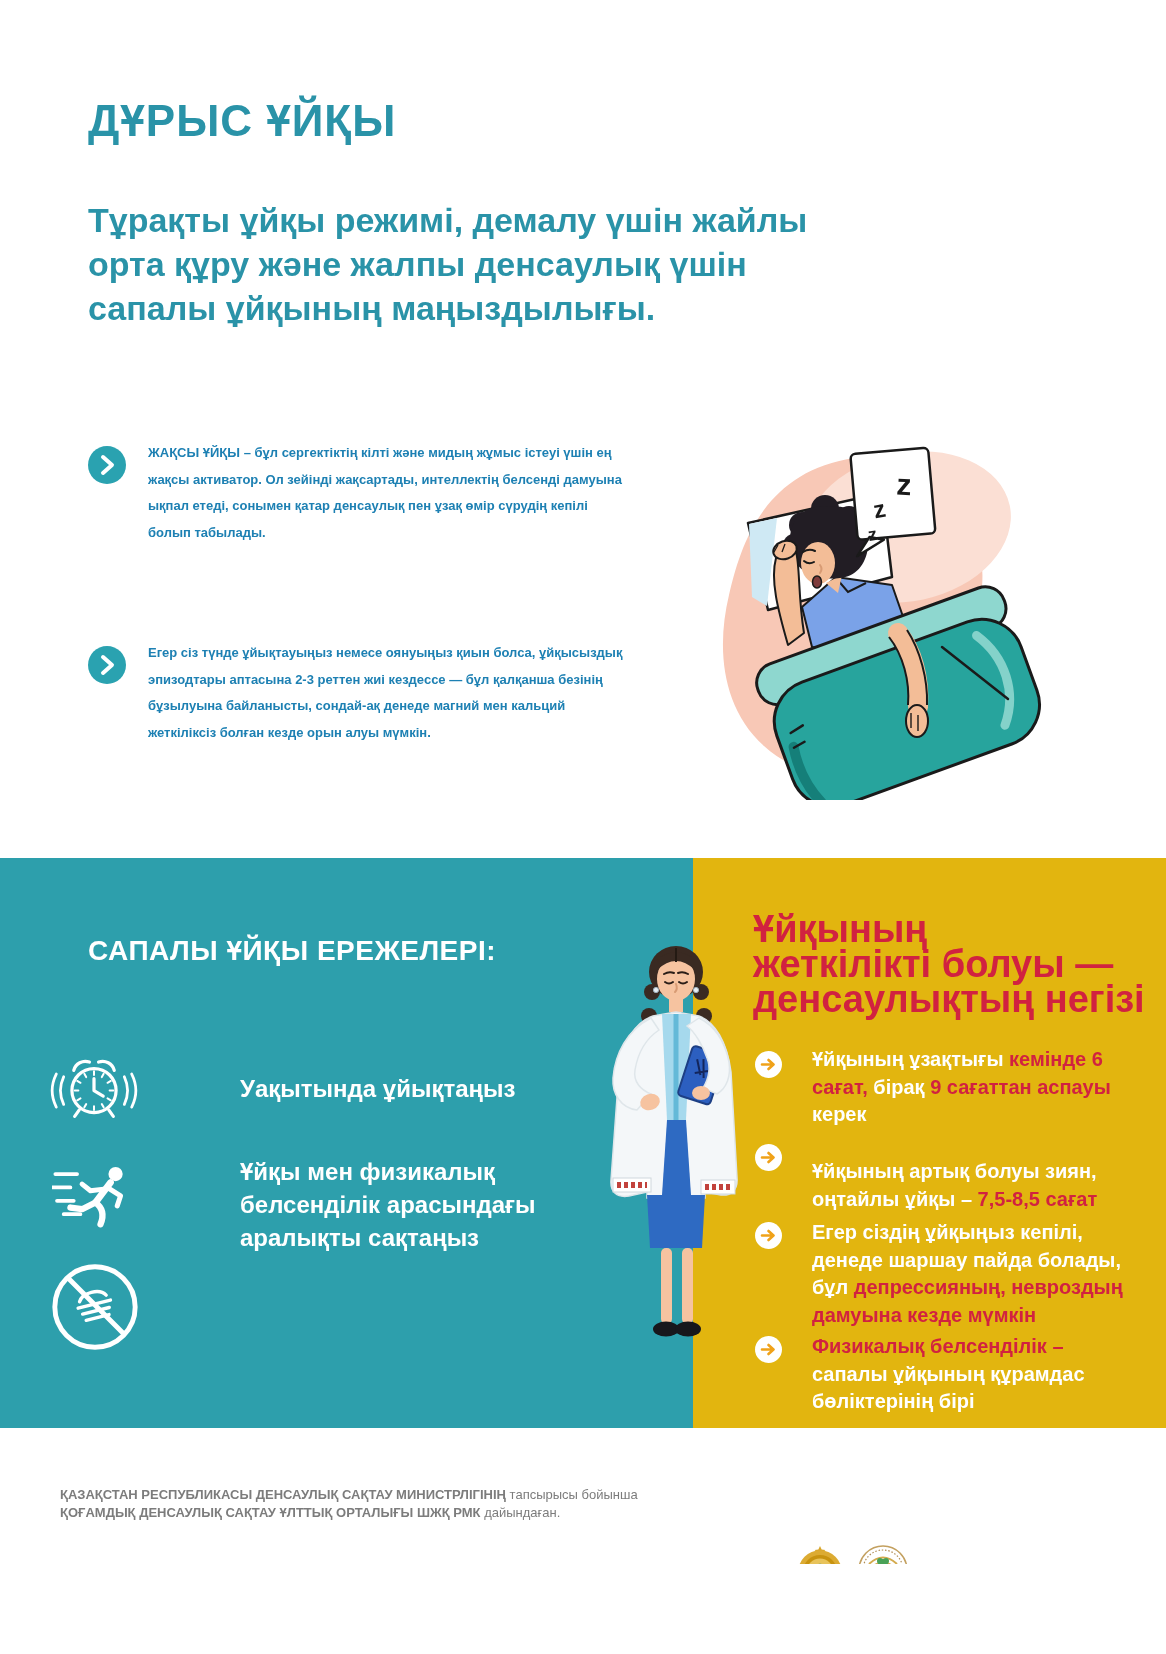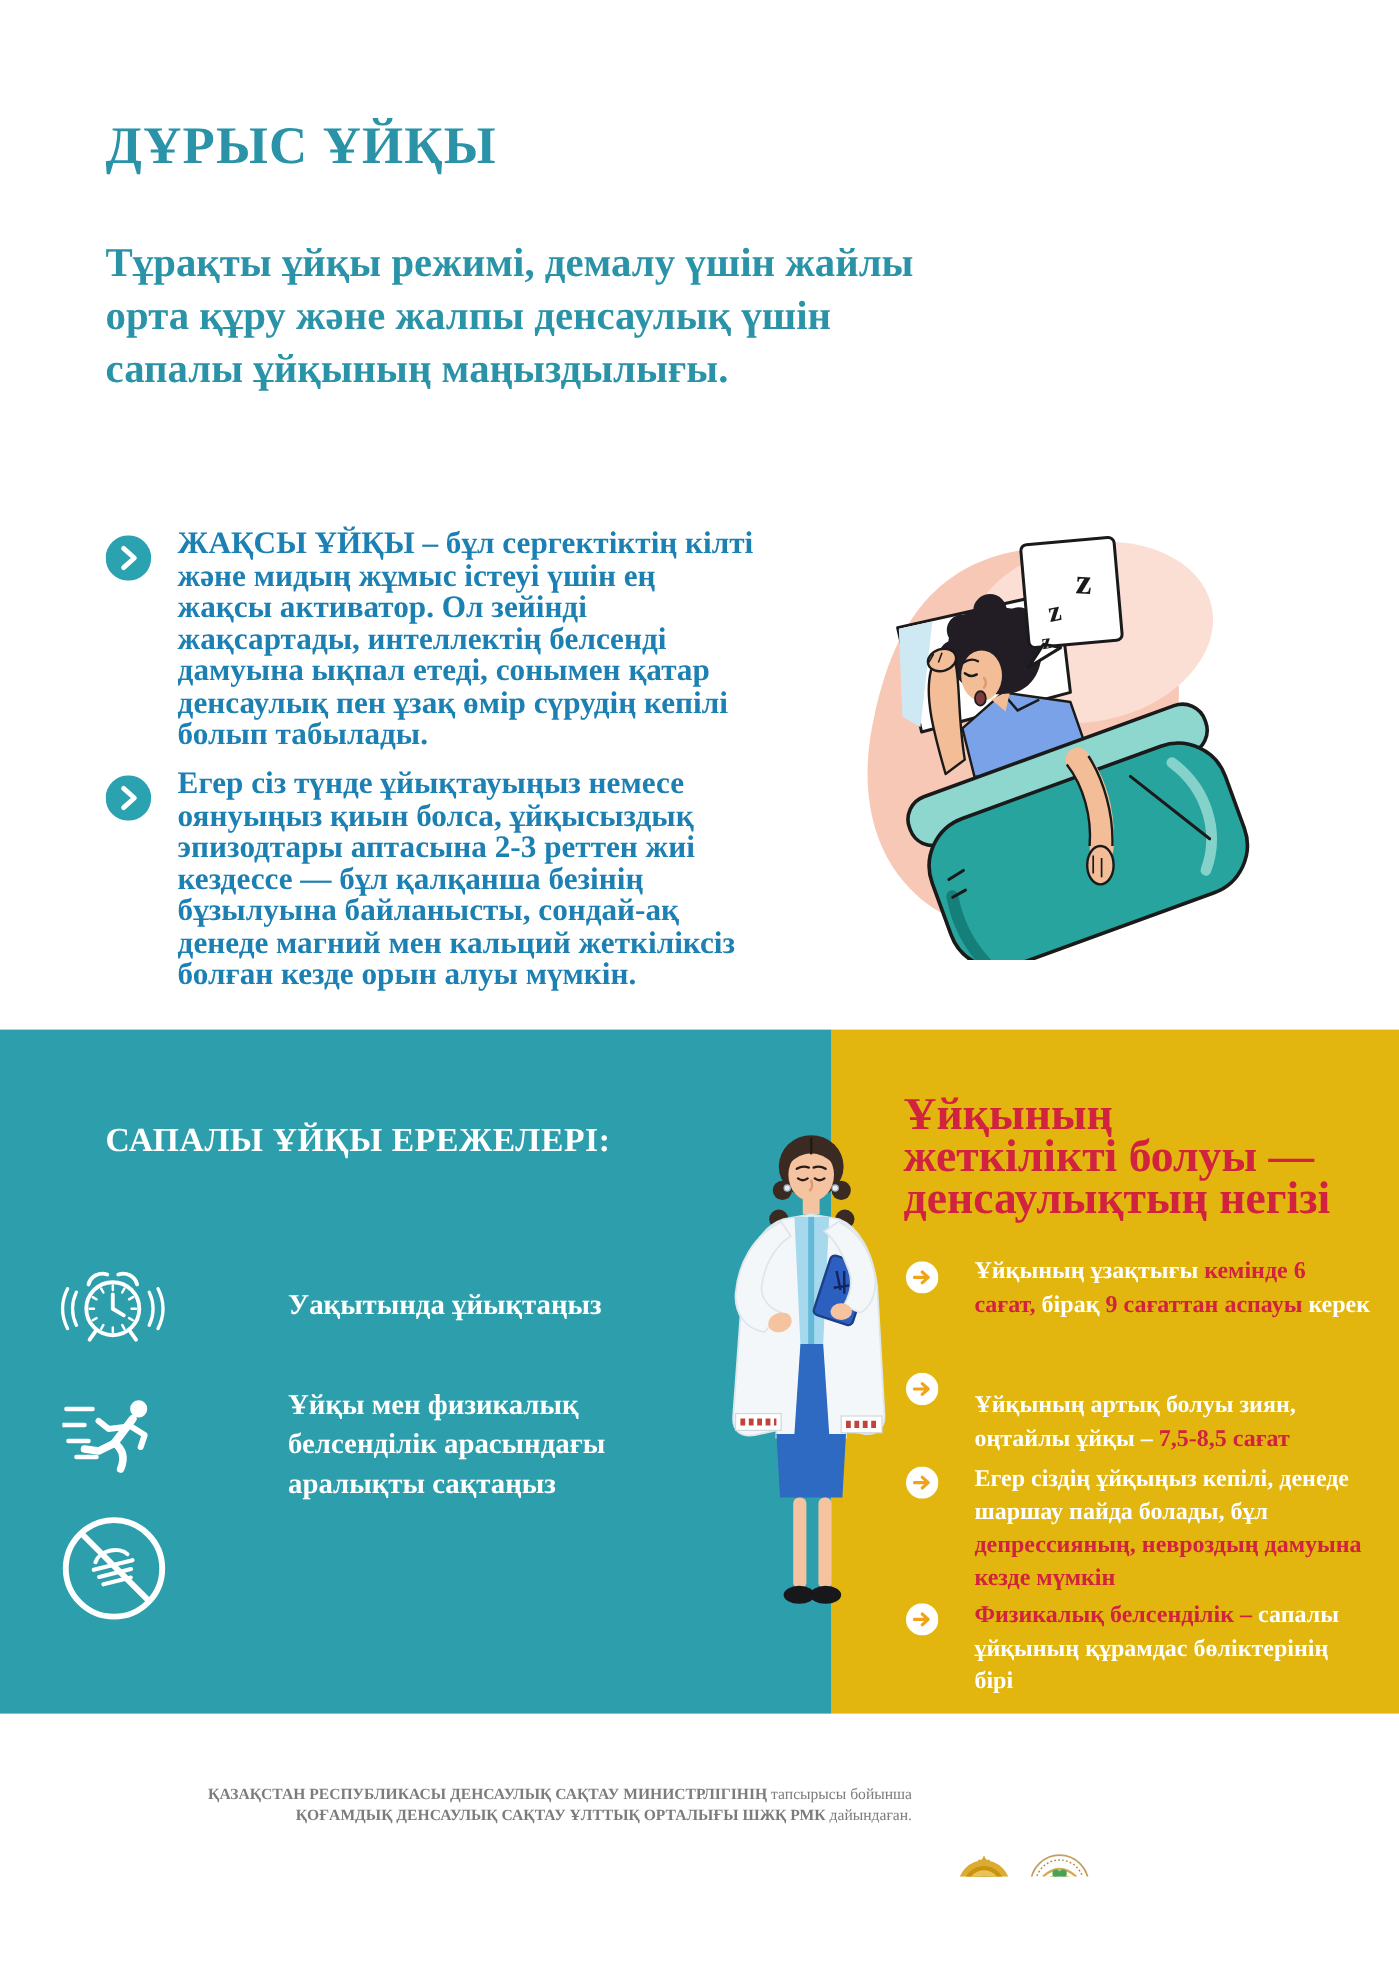--- a/index.html
+++ b/index.html
@@ -1,32 +1,32 @@
 <!DOCTYPE html>
 <html><head>
 <meta charset="utf-8">
 <style>
   html,body{margin:0;padding:0;background:#ffffff;}
   .page{
     position:relative;width:1166px;height:1564px;background:#ffffff;overflow:hidden;
-    font-family:Liberation Serif, serif;
+    font-family:Liberation Sans, sans-serif;
   }
   .abs{position:absolute;}
   
   .poster-title{
     left:88px;top:96px;font-size:44px;font-weight:800;letter-spacing:1px;
     color:#2a93a8;
   }
   .poster-subtitle{
     left:88px;top:198px;font-size:34px;font-weight:800;line-height:44px;color:#2a93a8;
   }
   .intro-point{left:88px;width:560px;display:flex;gap:22px;}
   .intro-point .bullet{flex:0 0 38px;padding-top:6px;}
   .intro-text{
-    width:482px;font-size:26px;font-weight:700;line-height:26.5px;color:#1d80b3;
+    width:482px;font-size:13px;font-weight:700;line-height:26.5px;color:#1d80b3;
   }
   .intro-text .lead{font-weight:800;}
   
   .panel-teal{left:0;top:858px;width:693px;height:570px;background:#2d9fac;}
   .panel-yellow{left:693px;top:858px;width:473px;height:570px;background:#e2b50f;}
   .rules-heading{
     left:88px;top:935px;font-size:28px;font-weight:800;color:#ffffff;letter-spacing:.5px;
   }
   .rule-label{
     font-size:24px;font-weight:700;color:#ffffff;line-height:33px;margin-left:48px;
@@ -35,21 +35,21 @@
     left:753px;top:912px;font-size:38px;font-weight:800;color:#d12240;line-height:35px;
   }
   .benefit-item-circle{width:27px;height:27px;}
   .benefit-text{
     font-size:20px;font-weight:700;line-height:27.5px;width:330px;
   }
   .seg-white{color:#ffffff;}
   .seg-red{color:#d12240;}
   
   .footer-text{
-    left:60px;top:1486px;width:700px;text-align:right;color:#7c7c7c;
+    left:60px;top:1486px;width:700px;text-align:left;color:#7c7c7c;
     font-size:13px;line-height:18px;
   }
   .seg-bold{font-weight:700;}
   .seg-regular{font-weight:400;}
 </style>
 </head>
 <body>
 
 <div class="page">
 

